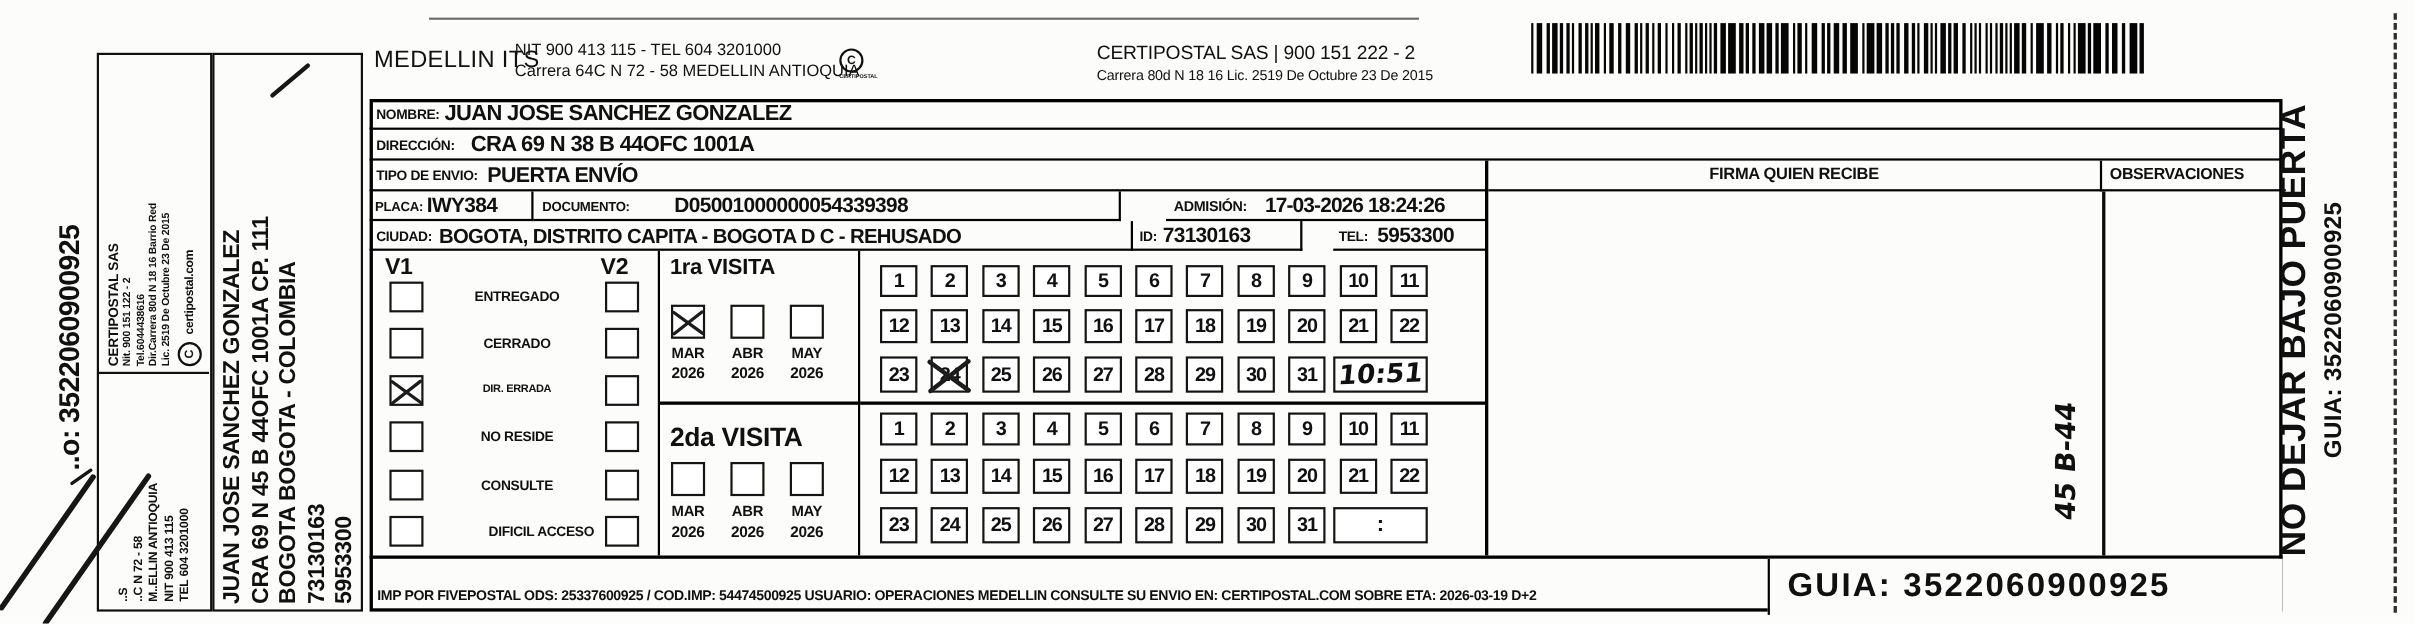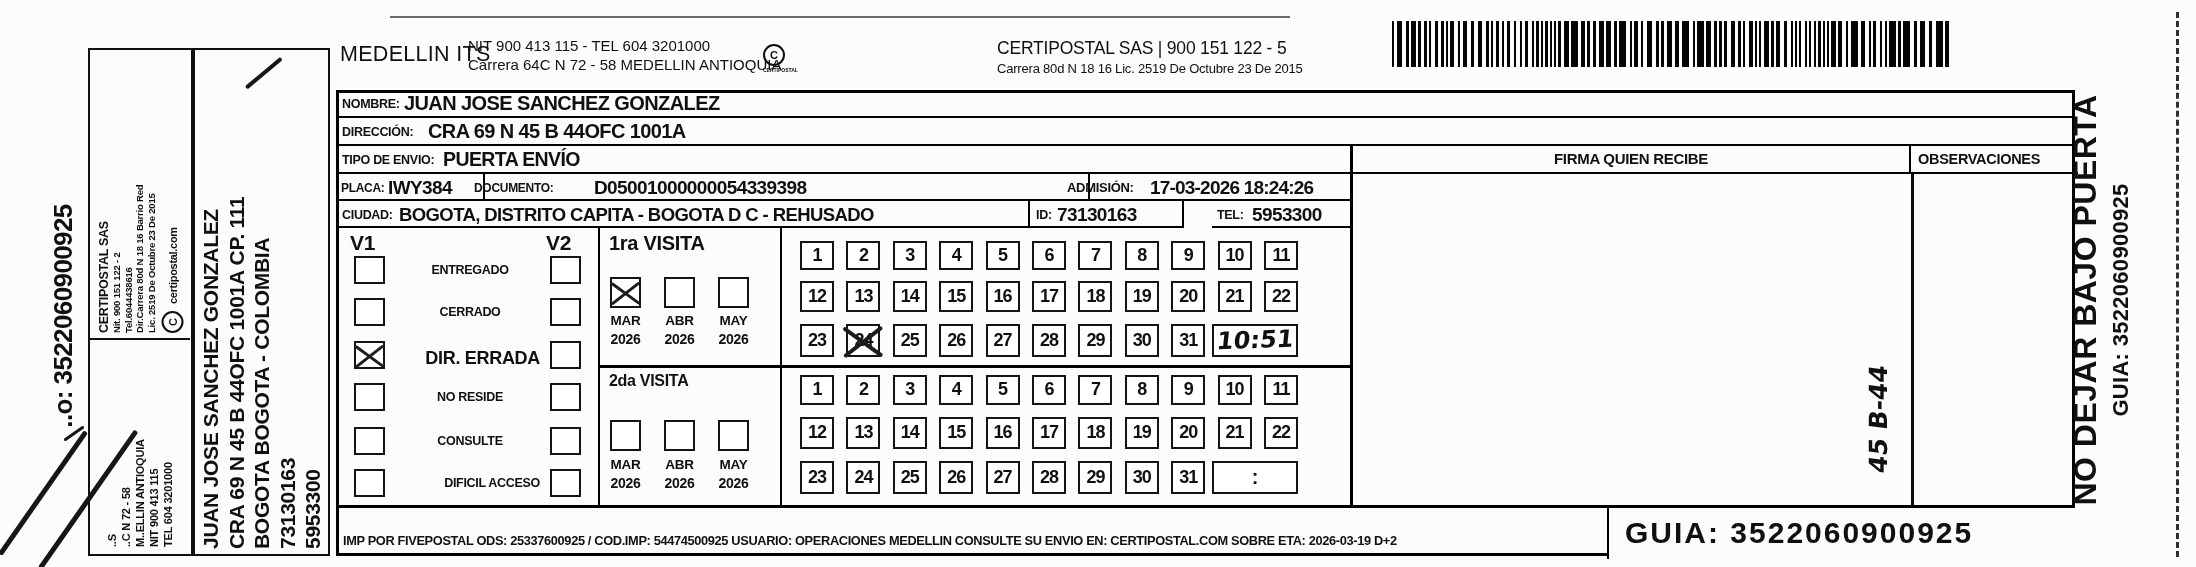--- a/index.html
+++ b/index.html
@@ -80,21 +80,21 @@
 
   <div class="abs" style="left:340px;top:42px;font-size:21.5px;letter-spacing:0.3px;white-space:nowrap">MEDELLIN ITS</div>
   <div class="abs" style="left:468px;top:37px;font-size:15px;white-space:nowrap">NIT 900 413 115 - TEL 604 3201000</div>
   <div class="abs" style="left:468px;top:56px;font-size:15px;white-space:nowrap">Carrera 64C N 72 - 58 MEDELLIN ANTIOQUIA</div>
 
   <div class="abs" style="left:763px;top:44px;text-align:center">
     <div class="stampcircle">C</div>
     <div style="font-size:5px;font-weight:bold;margin-top:1px">CERTIPOSTAL</div>
   </div>
 
-  <div class="abs" style="left:997px;top:38px;font-size:17.5px;letter-spacing:-0.2px;white-space:nowrap">CERTIPOSTAL SAS | 900 151 122 - 5</div>
+  <div class="abs" style="left:997px;top:38px;font-size:17.5px;letter-spacing:-0.2px;white-space:nowrap">CERTIPOSTAL SAS | 900 151 222 - 2</div>
   <div class="abs" style="left:997px;top:61px;font-size:13px;letter-spacing:-0.2px;white-space:nowrap">Carrera 80d N 18 16  Lic. 2519 De Octubre 23 De 2015</div>
 
   <div class="abs" style="left:1388px;top:21px;width:576px;height:46px">
     <svg id="barcode-svg" width="576" height="46" xmlns="http://www.w3.org/2000/svg">
         <rect x="4" y="0" width="2" height="46" fill="#050505"></rect>
         <rect x="9" y="0" width="5" height="46" fill="#050505"></rect>
         <rect x="18" y="0" width="3" height="46" fill="#050505"></rect>
         <rect x="23" y="0" width="5" height="46" fill="#050505"></rect>
         <rect x="30" y="0" width="3" height="46" fill="#050505"></rect>
         <rect x="36" y="0" width="3" height="46" fill="#050505"></rect>
@@ -186,33 +186,33 @@
   </div>
 
   <div class="abs" style="left:336px;top:90px;width:1739px;height:466px;border:3px solid #000"></div>
 
   <div class="abs" style="left:336px;top:90px;width:1739px;height:28px;border-bottom:2.5px solid #000">
     <span class="abs lbl" style="left:6px;top:7px;font-size:12.5px">NOMBRE:</span>
     <span class="abs val" style="left:68px;top:2px;font-size:20px">JUAN JOSE SANCHEZ GONZALEZ</span>
   </div>
   <div class="abs" style="left:336px;top:118px;width:1739px;height:28px;border-bottom:2.5px solid #000">
     <span class="abs lbl" style="left:6px;top:7px;font-size:12.5px">DIRECCIÓN:</span>
-    <span class="abs val" style="left:92px;top:2px;font-size:20px">CRA 69 N 45 B 44OFC 1001A</span>
+    <span class="abs val" style="left:92px;top:2px;font-size:20px">CRA 69 N 38 B 44OFC 1001A</span>
   </div>
 
   <div class="abs" style="left:336px;top:146px;width:1014px;height:28px;border-bottom:2.5px solid #000">
     <span class="abs lbl" style="left:6px;top:7px;font-size:12.5px">TIPO DE ENVIO:</span>
     <span class="abs val" style="left:107px;top:2px;font-size:19.5px">PUERTA ENVÍO</span>
   </div>
 
   <div class="abs" style="left:336px;top:174px;width:149px;height:27px;border-bottom:2.5px solid #000;border-right:2.5px solid #000">
     <span class="abs lbl" style="left:5px;top:7px;font-size:12px">PLACA:</span>
     <span class="abs val" style="left:52px;top:3px;font-size:19px">IWY384</span>
   </div>
-  <div class="abs" style="left:466px;top:174px;width:624px;height:27px;border-bottom:2.5px solid #000;border-right:2.5px solid #000">
+  <div class="abs" style="left:485px;top:174px;width:534px;height:27px;border-bottom:2.5px solid #000;border-right:2.5px solid #000">
     <span class="abs lbl" style="left:8px;top:7px;font-size:12px">DOCUMENTO:</span>
     <span class="abs val" style="left:128px;top:3px;font-size:19px">D05001000000054339398</span>
   </div>
   <div class="abs" style="left:1060px;top:174px;width:290px;height:27px;border-bottom:2.5px solid #000">
     <span class="abs lbl" style="left:7px;top:6px;font-size:13px">ADMISIÓN:</span>
     <span class="abs val" style="left:90px;top:3px;font-size:19px;letter-spacing:-0.8px">17-03-2026 18:24:26</span>
   </div>
 
   <div class="abs" style="left:336px;top:201px;width:694px;height:27px;border-bottom:2.5px solid #000;border-right:2.5px solid #000">
     <span class="abs lbl" style="left:6px;top:7px;font-size:12.5px">CIUDAD:</span>
@@ -230,21 +230,21 @@
   <div class="abs" id="status-box" style="left:336px;top:228px;width:264px;height:277px;border-right:2.5px solid #000">
     <div class="abs lbl" style="left:14px;top:3px;font-size:21px">V1</div>
     <div class="abs lbl" style="left:210px;top:3px;font-size:21px">V2</div>
   <div class="cb" style="left: 18px; top: 28px;"></div>
       <div class="abs lbl" style="left: 64px; top: 35px; width: 140px; text-align: center; font-size: 12.5px;">ENTREGADO</div>
       <div class="cb" style="left: 214px; top: 28px;"></div>
       <div class="cb" style="left: 18px; top: 70px;"></div>
       <div class="abs lbl" style="left: 64px; top: 77px; width: 140px; text-align: center; font-size: 12.5px;">CERRADO</div>
       <div class="cb" style="left: 214px; top: 70px;"></div>
       <div class="cb hx" style="left: 18px; top: 113px;"></div>
-      <div class="abs lbl" style="left: 64px; top: 120px; width: 140px; text-align: right; font-size: 18px;">DIR. ERRADA</div>
+      <div class="abs lbl" style="left: 64px; top: 120px; width: 140px; text-align: center; font-size: 10px;">DIR. ERRADA</div>
       <div class="cb" style="left: 214px; top: 113px;"></div>
       <div class="cb" style="left: 18px; top: 155px;"></div>
       <div class="abs lbl" style="left: 64px; top: 162px; width: 140px; text-align: center; font-size: 12.5px;">NO RESIDE</div>
       <div class="cb" style="left: 214px; top: 155px;"></div>
       <div class="cb" style="left: 18px; top: 199px;"></div>
       <div class="abs lbl" style="left: 64px; top: 206px; width: 140px; text-align: center; font-size: 12.5px;">CONSULTE</div>
       <div class="cb" style="left: 214px; top: 199px;"></div>
       <div class="cb" style="left: 18px; top: 241px;"></div>
       <div class="abs lbl" style="left: 64px; top: 248px; width: 140px; text-align: right; font-size: 12.5px;">DIFICIL ACCESO</div>
       <div class="cb" style="left: 214px; top: 241px;"></div>
@@ -258,21 +258,21 @@
         <div class="abs lbl" style="left: 2px; top: 103px; width: 47px; text-align: center; font-size: 14px;">2026</div>
         <div class="cb" style="left: 64px; top: 49px; width: 31px; height: 31px;"></div>
         <div class="abs lbl" style="left: 56px; top: 85px; width: 47px; text-align: center; font-size: 13.5px;">ABR</div>
         <div class="abs lbl" style="left: 56px; top: 103px; width: 47px; text-align: center; font-size: 14px;">2026</div>
         <div class="cb" style="left: 118px; top: 49px; width: 31px; height: 31px;"></div>
         <div class="abs lbl" style="left: 110px; top: 85px; width: 47px; text-align: center; font-size: 13.5px;">MAY</div>
         <div class="abs lbl" style="left: 110px; top: 103px; width: 47px; text-align: center; font-size: 14px;">2026</div>
       </div>
   </div>
   <div class="abs" style="left:600px;top:368px;width:182px;height:137px;border-right:2.5px solid #000">
-    <div class="abs lbl" style="left:9px;top:4px;font-size:16px">2da VISITA</div>
+    <div class="abs lbl" style="left:9px;top:16px;font-size:24px">2da VISITA</div>
     <div id="visit2-months">
         <div class="cb" style="left: 10px; top: 52px; width: 31px; height: 31px;"></div>
         <div class="abs lbl" style="left: 2px; top: 89px; width: 47px; text-align: center; font-size: 13.5px;">MAR</div>
         <div class="abs lbl" style="left: 2px; top: 107px; width: 47px; text-align: center; font-size: 14px;">2026</div>
         <div class="cb" style="left: 64px; top: 52px; width: 31px; height: 31px;"></div>
         <div class="abs lbl" style="left: 56px; top: 89px; width: 47px; text-align: center; font-size: 13.5px;">ABR</div>
         <div class="abs lbl" style="left: 56px; top: 107px; width: 47px; text-align: center; font-size: 14px;">2026</div>
         <div class="cb" style="left: 118px; top: 52px; width: 31px; height: 31px;"></div>
         <div class="abs lbl" style="left: 110px; top: 89px; width: 47px; text-align: center; font-size: 13.5px;">MAY</div>
         <div class="abs lbl" style="left: 110px; top: 107px; width: 47px; text-align: center; font-size: 14px;">2026</div>

